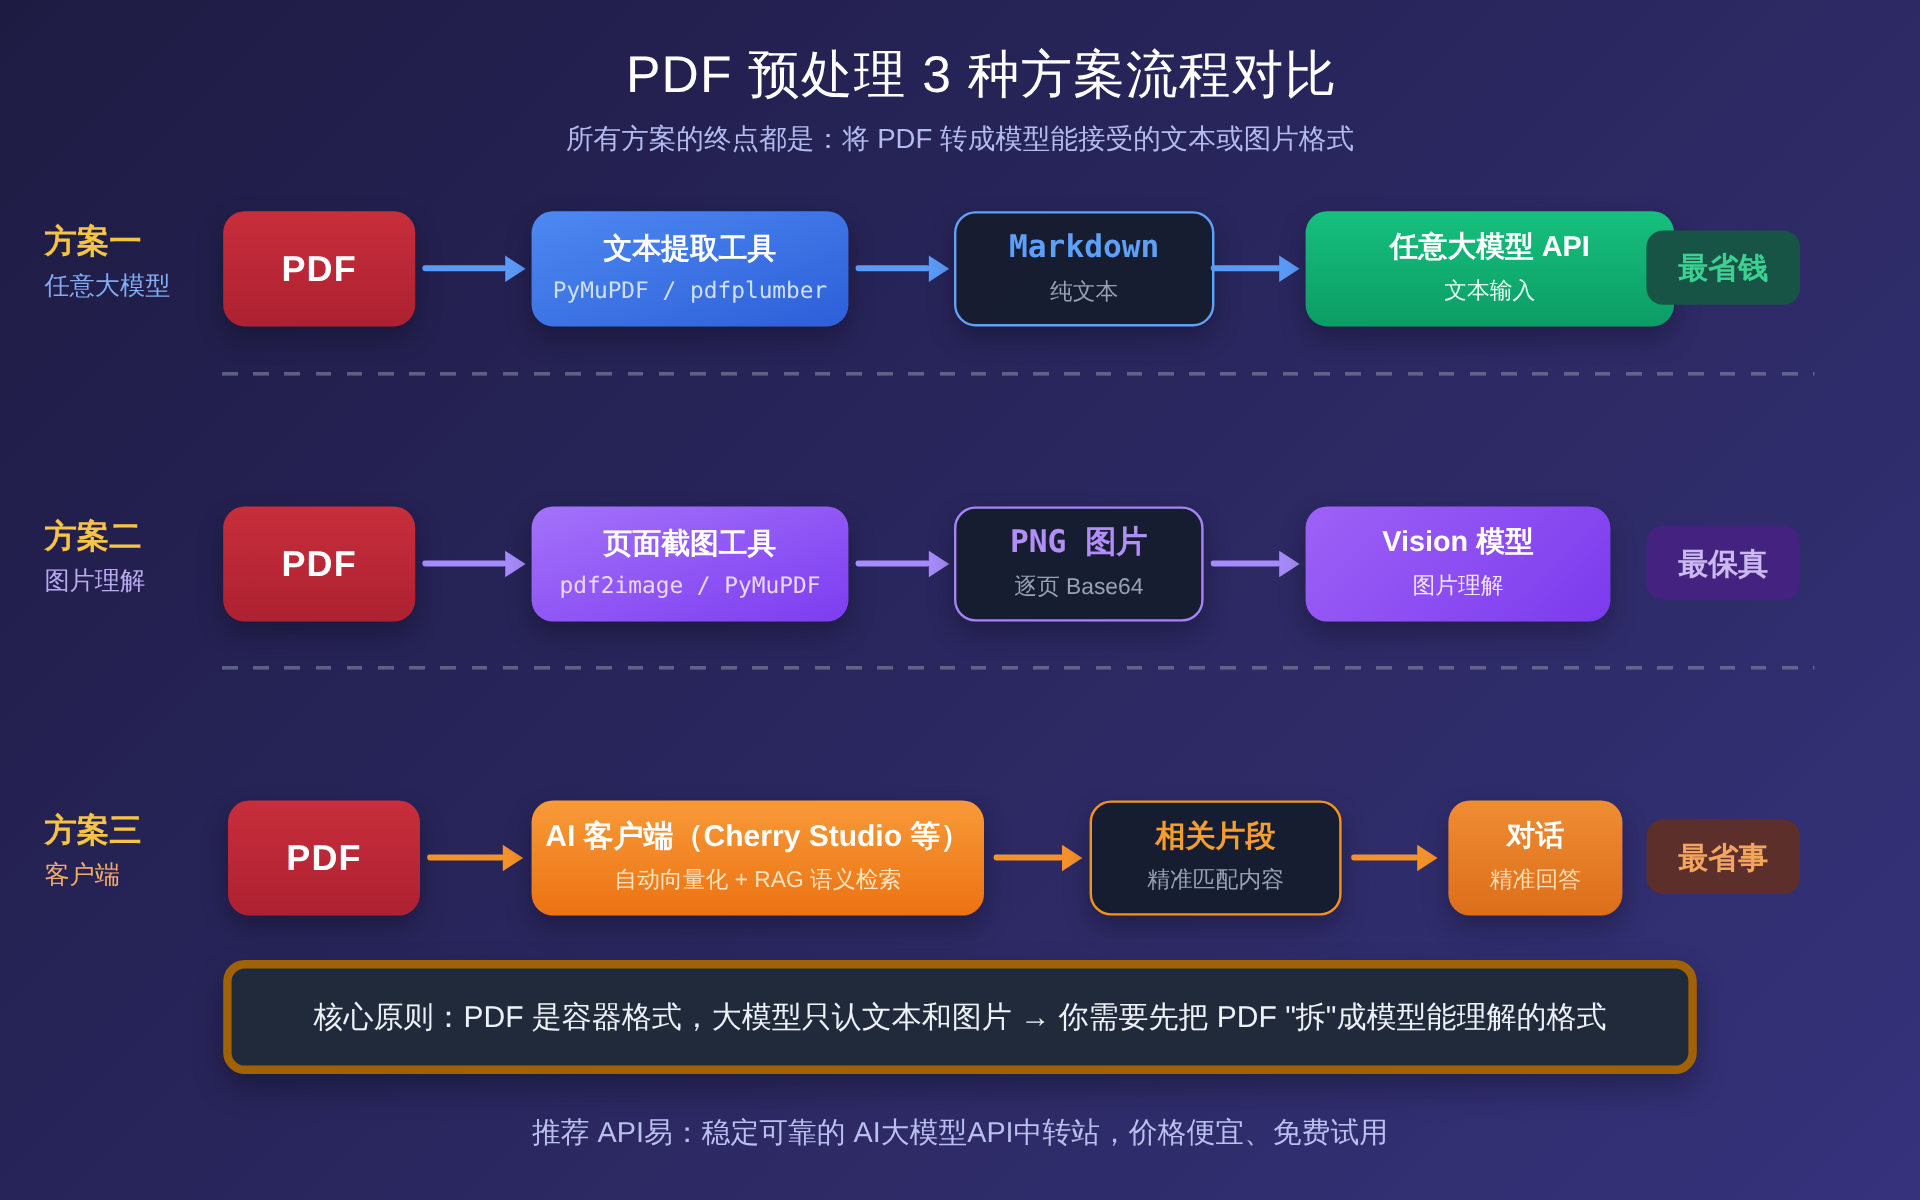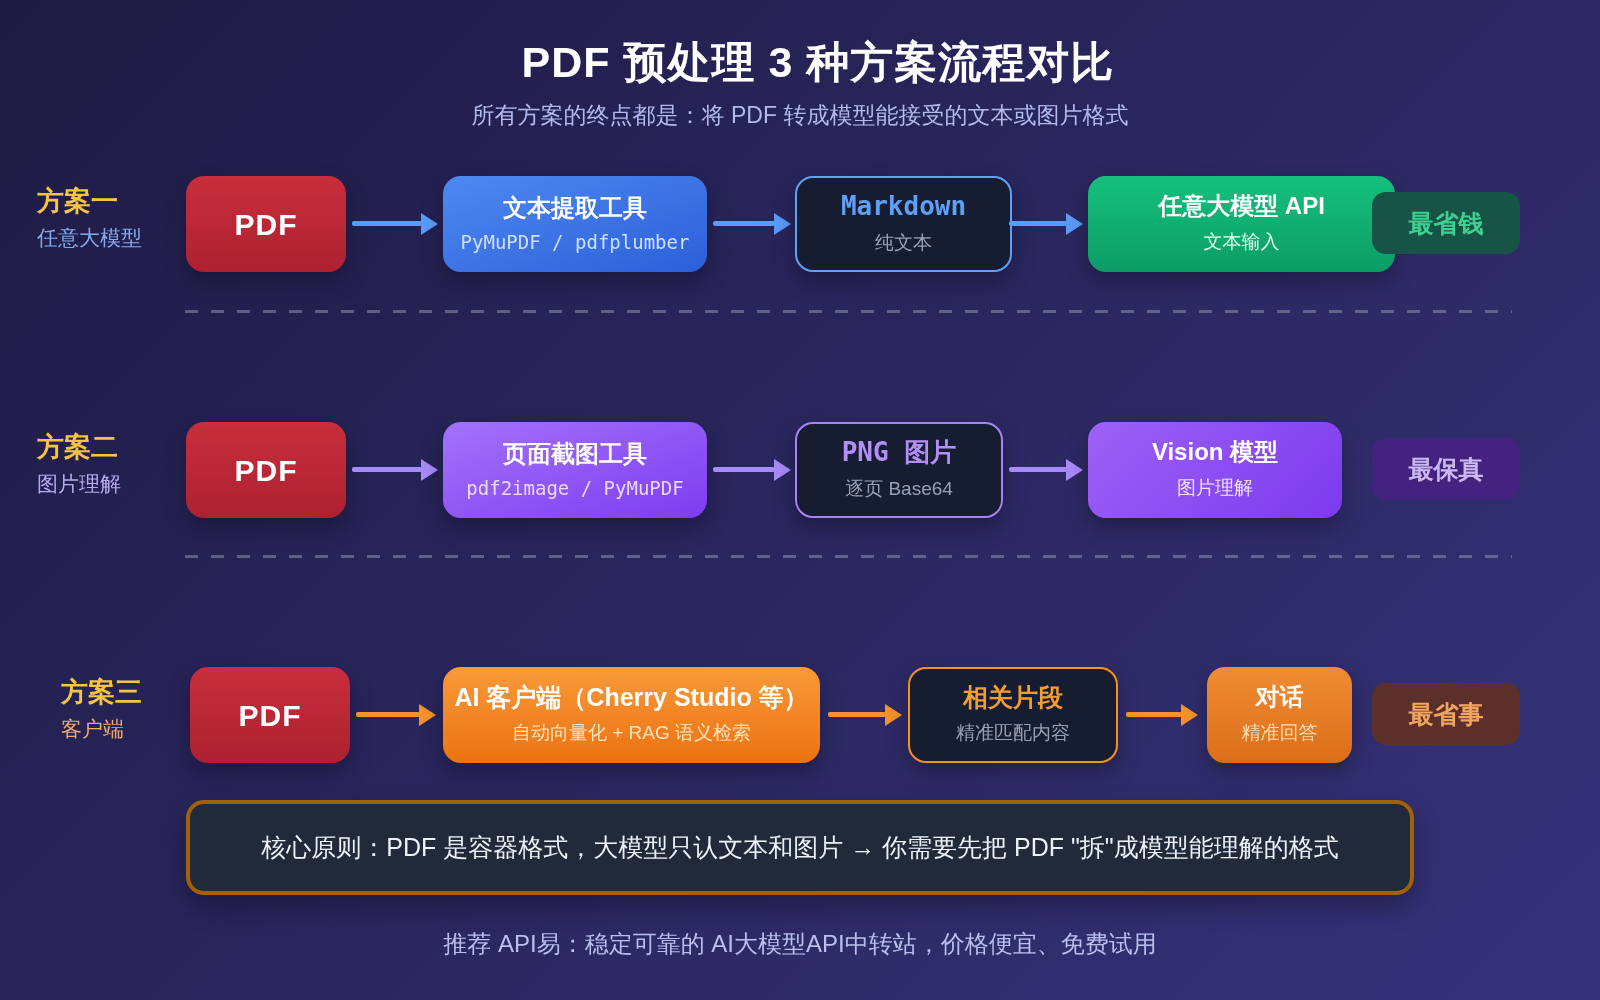--- a/index.html
+++ b/index.html
@@ -8,21 +8,21 @@
     font-family: "Liberation Sans", "DejaVu Sans", sans-serif;
     background: linear-gradient(135deg, #1e1b43 0%, #262357 35%, #2e2b68 68%, #36327c 100%);
     position: relative;
     color: #fff;
   }
   .stage { position: absolute; inset: 0; }
 
   
   .title {
     position: absolute; top: 34px; left: 0; width: 100%;
-    text-align: center; font-size: 43px; font-weight: 700; color: #ffffff;
+    text-align: center; font-size: 43px; font-weight: 400; color: #ffffff;
     letter-spacing: 1px;
     padding-left: 36px;
   }
   .subtitle {
     position: absolute; top: 100px; left: 0; width: 100%;
     text-align: center; font-size: 23px; color: #b2baee; font-weight: 400;
   }
 
   
   .row-label { position: absolute; left: 37px; }
@@ -71,21 +71,21 @@
 
   .model-green  { left: 1088px; width: 307px; background: linear-gradient(180deg, #16c07e, #0c9c65); }
   .model-green .b-sub { color: #e2fff1; }
   .model-purple { left: 1088px; width: 254px; background: linear-gradient(135deg, #9d62f7, #7c3aed); }
   .model-purple .b-sub { color: #efe4ff; }
   .model-orange { left: 1207px; width: 145px; background: linear-gradient(180deg, #ef8d33, #dc6e1a); }
   .model-orange .b-sub { color: #ffddb3; }
 
   
   .badge {
-    position: absolute; left: 1372px; width: 148px; height: 62px; border-radius: 14px;
+    position: absolute; left: 1372px; width: 128px; height: 62px; border-radius: 14px;
     display: flex; align-items: center; justify-content: center;
     font-size: 25px; font-weight: 800;
   }
   .badge-green  { background: #175445; color: #3dd092; }
   .badge-purple { background: #442380; color: #ccb9f2; }
   .badge-brown  { background: #5c2f2b; color: #f2a55e; }
 
   
   .arrow { position: absolute; height: 5px; border-radius: 2px; }
   .arrow::after {
@@ -100,21 +100,21 @@
 
   
   .dashed-sep {
     position: absolute; left: 185px; width: 1327px; height: 3px; opacity: .55;
     background: repeating-linear-gradient(90deg, #8a93a8 0 13px, transparent 13px 26px);
   }
 
   
   .note-box {
     position: absolute; top: 800px; left: 186px; width: 1228px; height: 95px;
-    background: #212a3b; border: 4px solid #a16207; border-radius: 18px;
+    background: #212a3b; border: 7px solid #a16207; border-radius: 18px;
     display: flex; align-items: center; justify-content: center;
     box-shadow: 0 12px 26px rgba(0,0,0,.3);
   }
   .note-box .note-text { font-size: 25px; color: #edf1f8; }
   .footer-text {
     position: absolute; top: 928px; left: 0; width: 100%;
     text-align: center; font-size: 24px; color: #babfee;
   }
 </style>
 </head>
@@ -175,21 +175,21 @@
     <div class="box model-purple" style="top:422px;">
       <div class="b-title">Vision 模型</div>
       <div class="b-sub">图片理解</div>
     </div>
     <div class="badge badge-purple" style="top:438px;">最保真</div>
   </div>
 
   <div class="dashed-sep" style="top:555px;"></div>
 
   <div class="row-3">
-    <div class="row-label" style="top:677px;margin-left:24px;">
+    <div class="row-label" style="top:677px;">
       <div class="lbl-title">方案三</div>
       <div class="lbl-sub">客户端</div>
     </div>
     <div class="box pdf-box" style="top:667px; left:190px;">
       <div class="b-title">PDF</div>
     </div>
     <div class="arrow arr-orange" style="top:712px; left:356px; width:64px;"></div>
     <div class="box tool-orange" style="top:667px;">
       <div class="b-title">AI 客户端（Cherry Studio 等）</div>
       <div class="b-sub">自动向量化 + RAG 语义检索</div>

